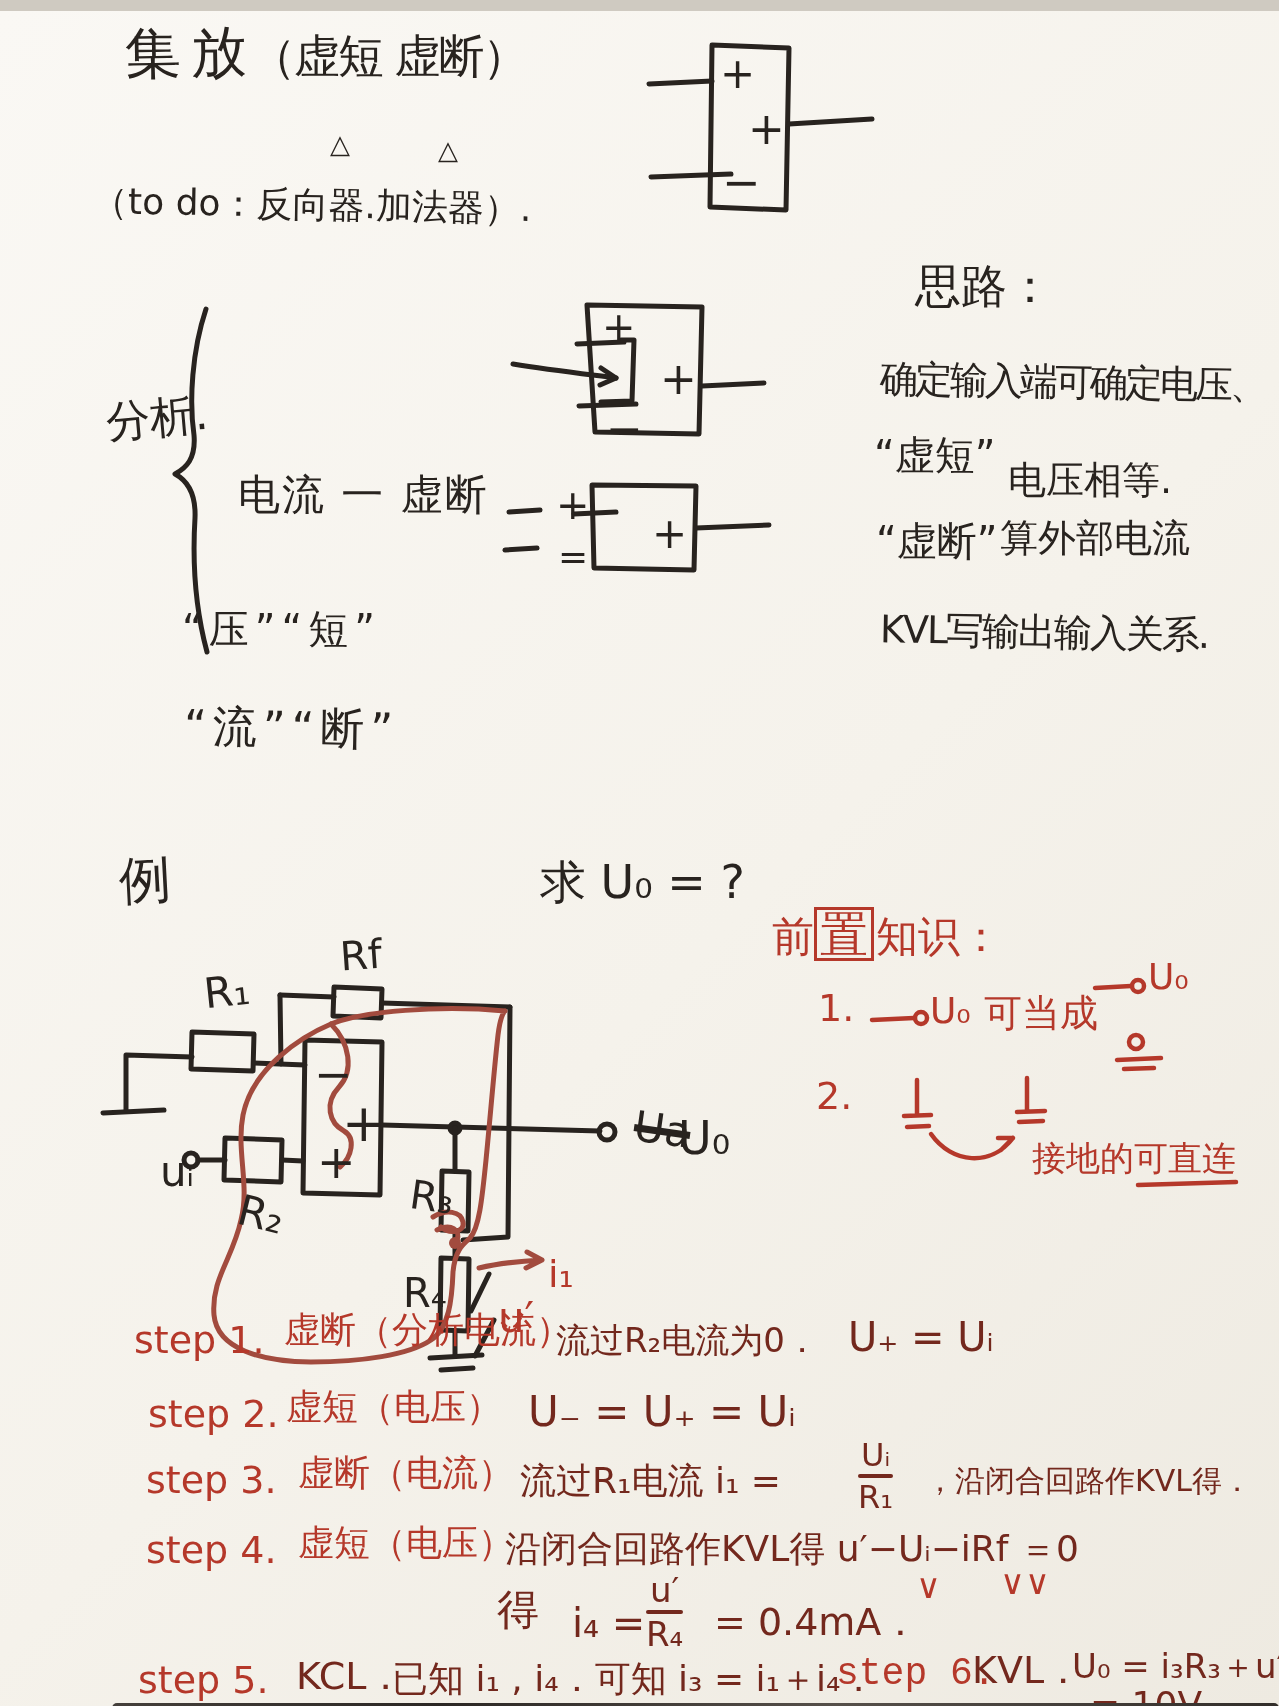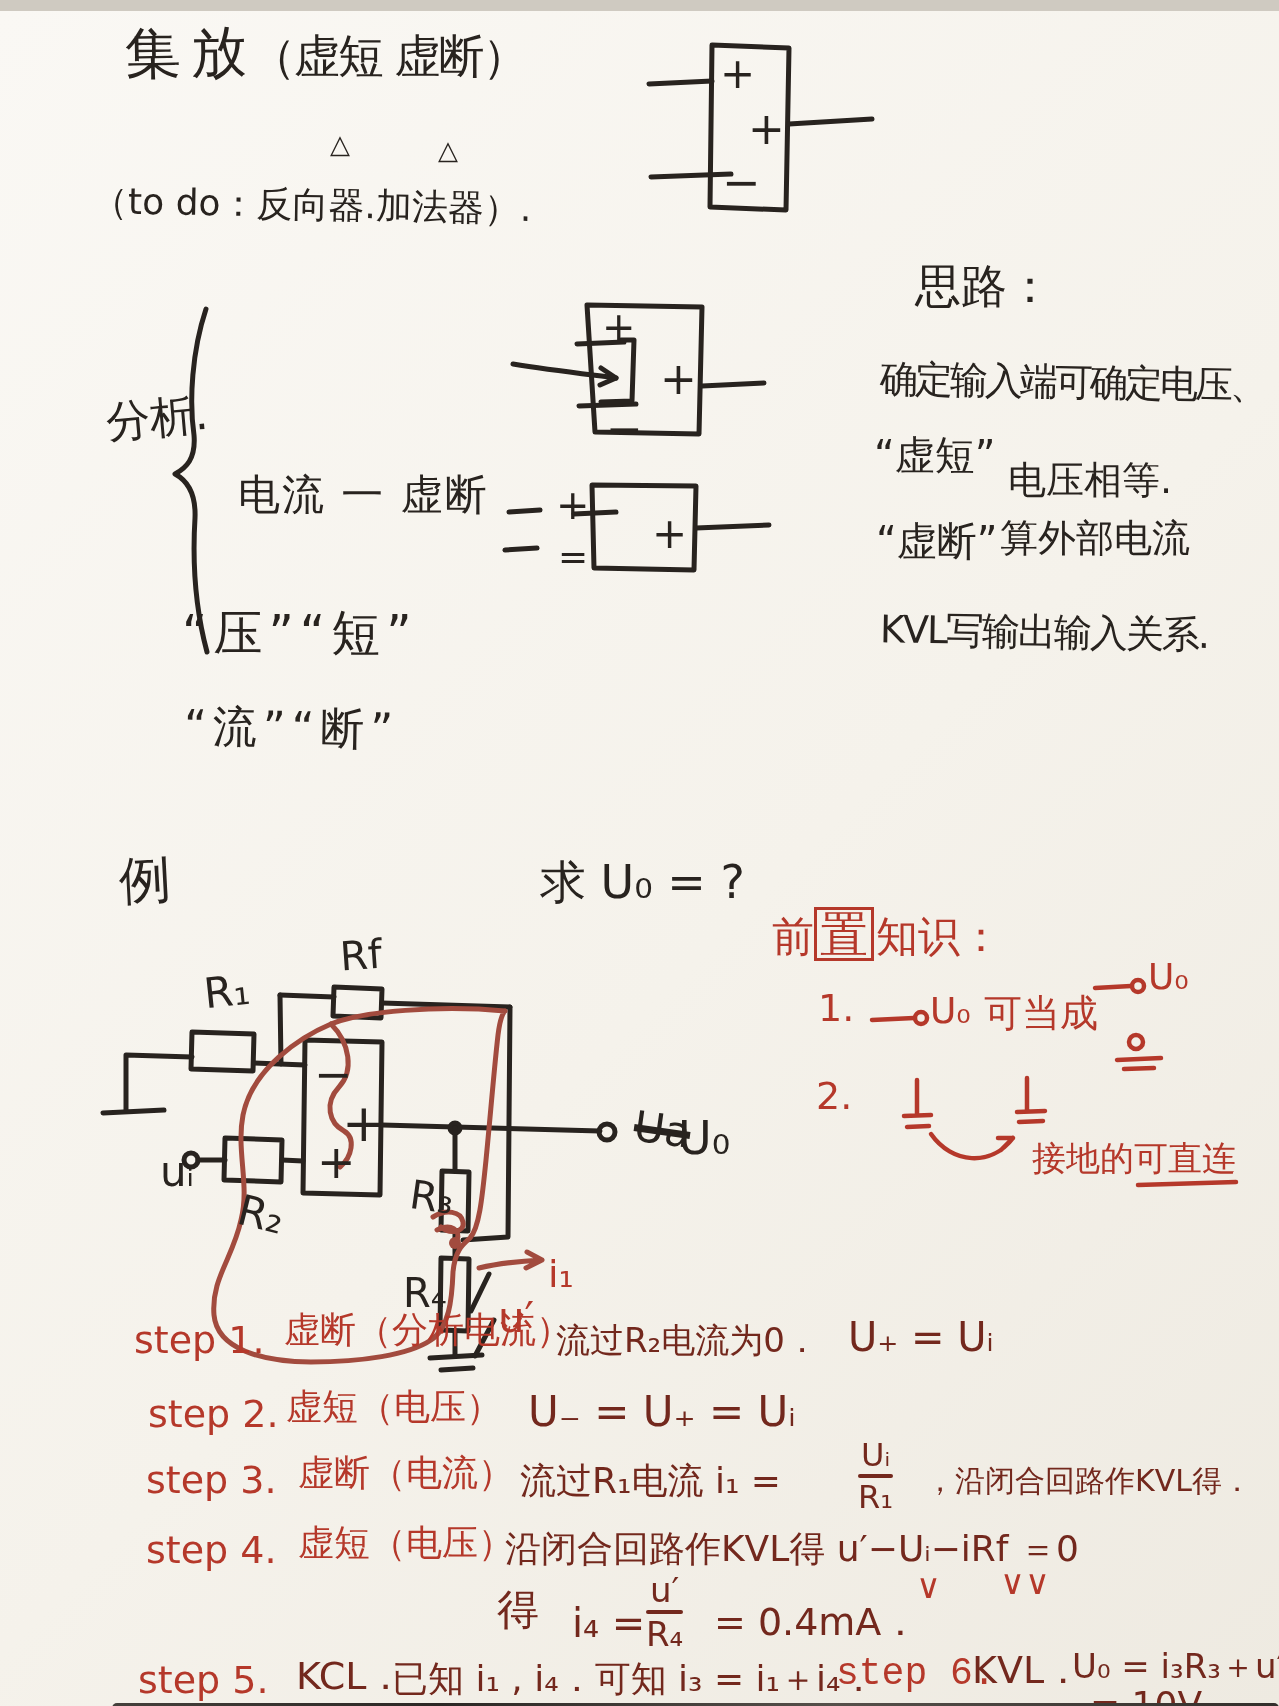--- a/index.html
+++ b/index.html
@@ -120,21 +120,21 @@
   <div class="t" style="left:558px;top:528px;font-size:36px;">=</div>
 
   <div class="t" style="left:915px;top:252px;font-size:46px;">思路：</div>
   <div class="t" style="left:880px;top:352px;font-size:38px;letter-spacing:-3px;transform:rotate(1deg);">确定输入端可确定电压、</div>
   <div class="t" style="left:874px;top:424px;font-size:40px;">“虚短”</div>
   <div class="t" style="left:1008px;top:450px;font-size:38px;">电压相等.</div>
   <div class="t" style="left:876px;top:510px;font-size:40px;">“虚断”</div>
   <div class="t" style="left:1000px;top:508px;font-size:38px;text-align:right;">算外部电流</div>
   <div class="t" style="left:880px;top:602px;font-size:38px;letter-spacing:-2px;transform:rotate(1deg);">KVL写输出输入关系.</div>
 
-  <div class="t" style="left:182px;top:598px;font-size:49px;letter-spacing:6px;">“压”“短”</div>
+  <div class="t" style="left:182px;top:598px;font-size:40px;letter-spacing:6px;">“压”“短”</div>
   <div class="t" style="left:184px;top:695px;font-size:44px;letter-spacing:6px;transform:rotate(1deg);">“流”“断”</div>
 
   <div class="t" style="left:119px;top:843px;font-size:52px;transform:rotate(-3deg);">例</div>
   <div class="t" style="left:540px;top:848px;font-size:46px;">求 U₀ = ?</div>
 
   <div class="t" style="left:204px;top:960px;font-size:42px;transform:rotate(-6deg);">R₁</div>
   <div class="t" style="left:340px;top:924px;font-size:40px;transform:rotate(-4deg);">Rf</div>
   <div class="t" style="left:160px;top:1140px;font-size:42px;">uᵢ</div>
   <div class="t" style="left:238px;top:1183px;font-size:42px;transform:rotate(14deg);">R₂</div>
   <div class="t" style="left:410px;top:1166px;font-size:40px;transform:rotate(8deg);">R₃</div>

